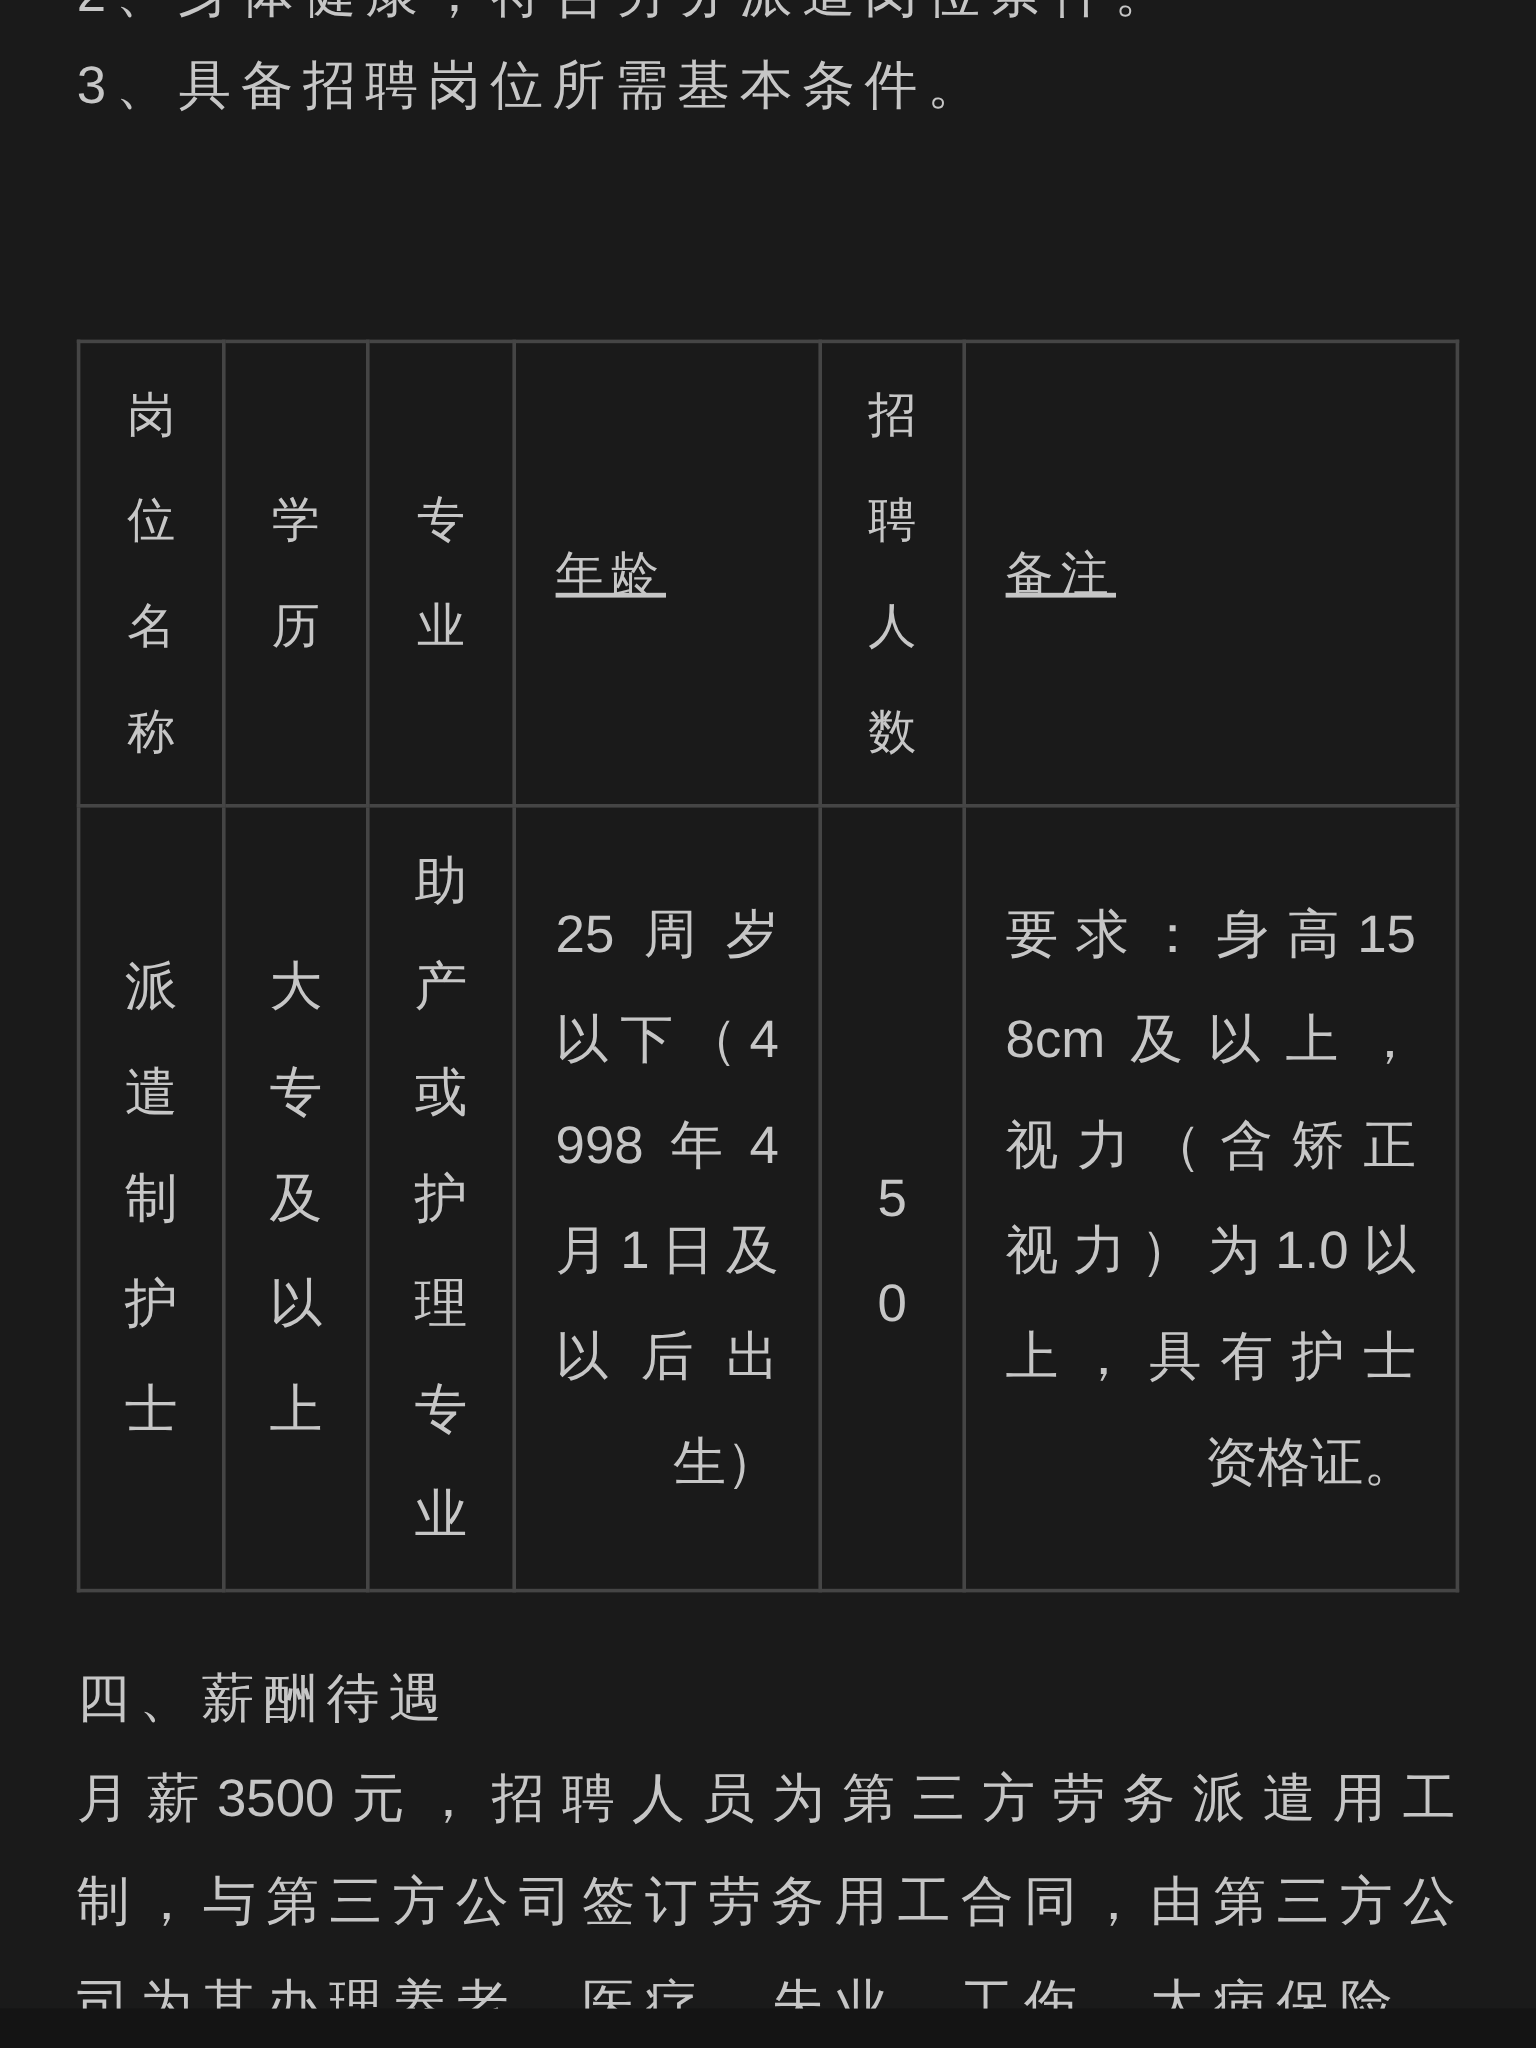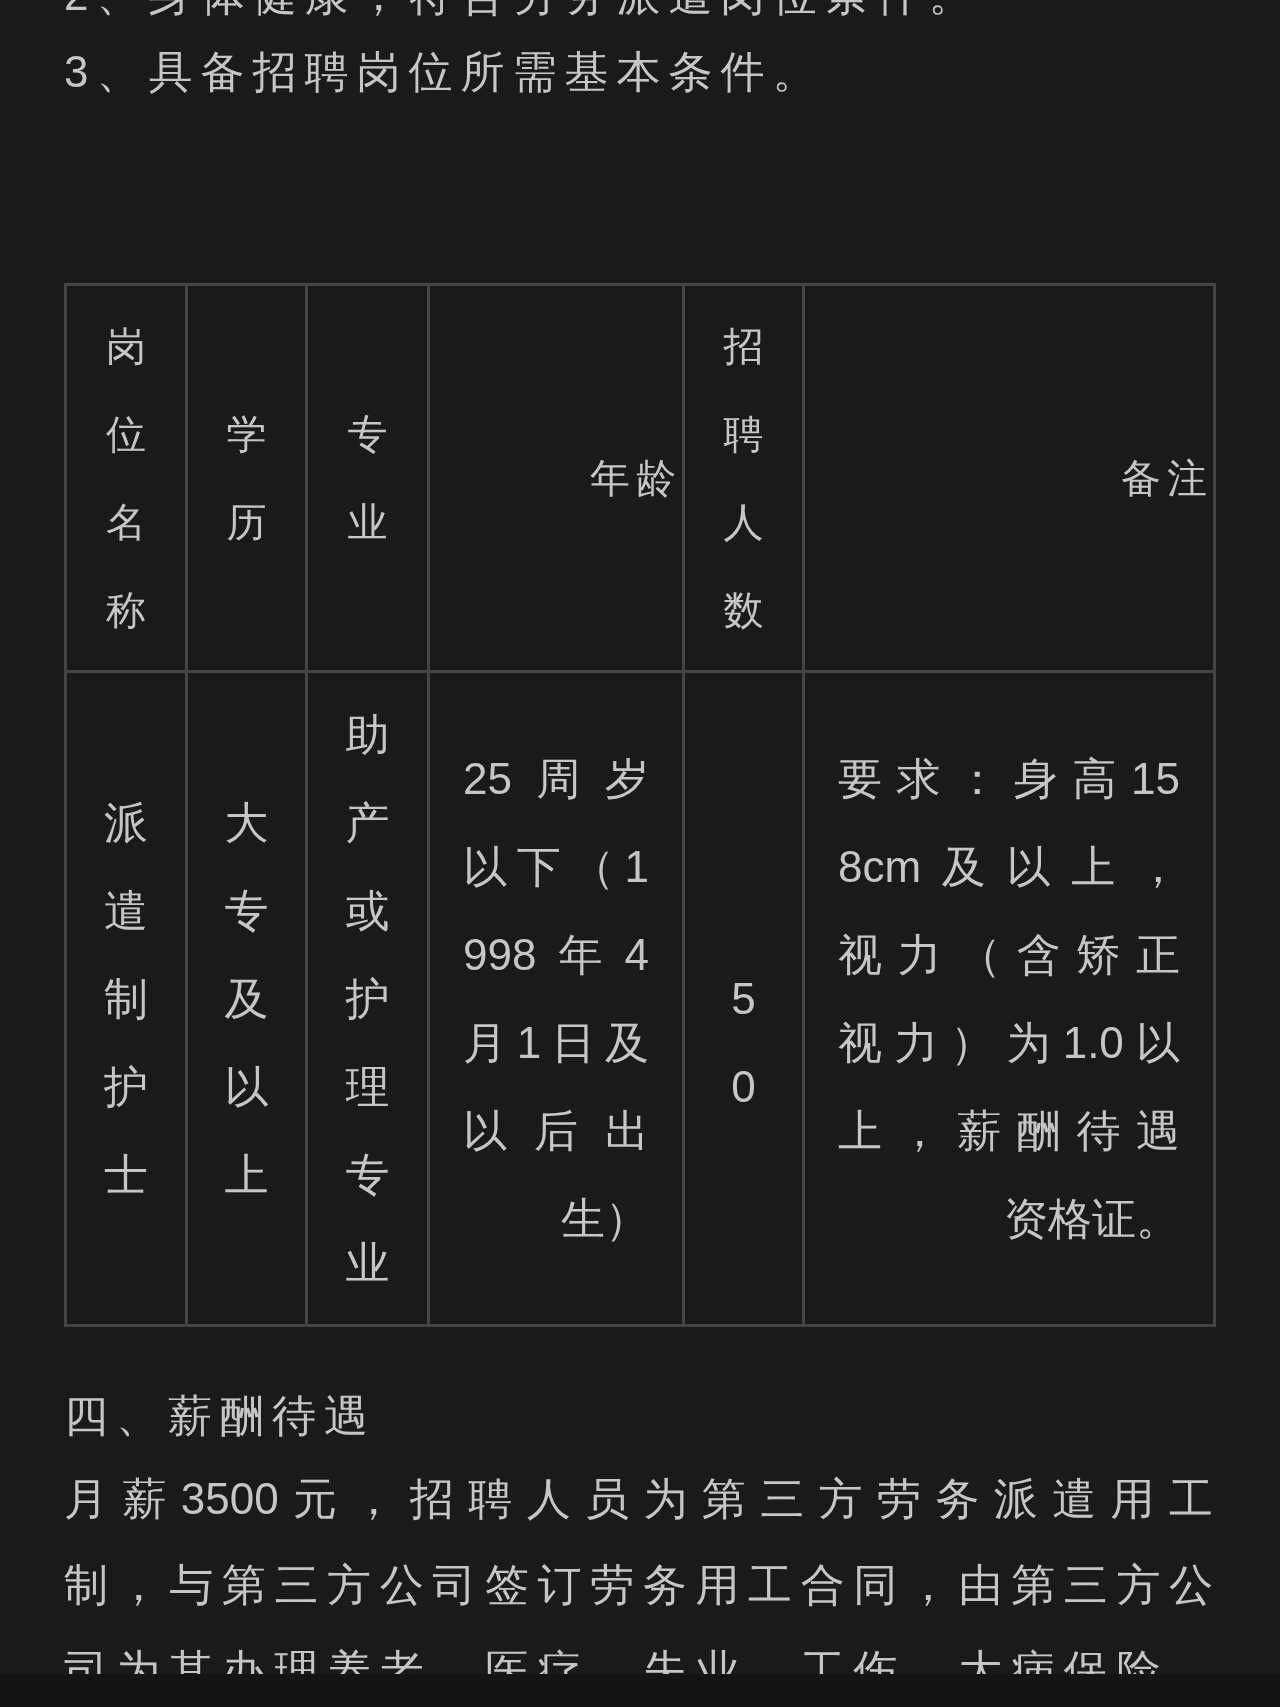--- a/index.html
+++ b/index.html
@@ -42,21 +42,21 @@
     overflow: hidden;
   }
   .req-table th { font-size: 40px; }
   .req-table td { font-size: 44px; }
 
   
   .vstack { width: 100%; }
   .vstack .tline { height: 88px; line-height: 88px; text-align: center; }
 
   
-  .hleft { text-align: right; }
+  .hleft { text-align: left; text-decoration: underline; }
   .hleft .hpad { padding-left: 33px; letter-spacing: 6px; }
 
   
   .pcell { padding: 0 33px; }
   .pcell .tline { height: 88px; line-height: 88px; text-align: right; }
   .tline.stretch { text-align-last: justify; }
 
   .shift-down { position: relative; top: 44px; }
 
   
@@ -151,40 +151,40 @@
               <div class="tline">或</div>
               <div class="tline">护</div>
               <div class="tline">理</div>
               <div class="tline">专</div>
               <div class="tline">业</div>
             </div>
         </td>
         <td>
           <div class="pcell">
               <div class="tline stretch">25周岁</div>
-              <div class="tline stretch">以下（1</div>
+              <div class="tline stretch">以下（4</div>
               <div class="tline stretch">998年4</div>
               <div class="tline stretch">月1日及</div>
               <div class="tline stretch">以后出</div>
               <div class="tline">生）</div>
             </div>
         </td>
         <td>
           <div class="vstack shift-down">
               <div class="tline">5</div>
               <div class="tline">0</div>
             </div>
         </td>
         <td>
           <div class="pcell">
               <div class="tline stretch">要求：身高15</div>
               <div class="tline stretch">8cm及以上，</div>
               <div class="tline stretch">视力（含矫正</div>
               <div class="tline stretch">视力）为1.0以</div>
-              <div class="tline stretch">上，薪酬待遇</div>
+              <div class="tline stretch">上，具有护士</div>
               <div class="tline">资格证。</div>
             </div>
         </td>
       </tr>
     </tbody>
   </table>
 
   <div class="doc-line" style="top:1394px">四、薪酬待遇</div>
 
   <div class="para">

